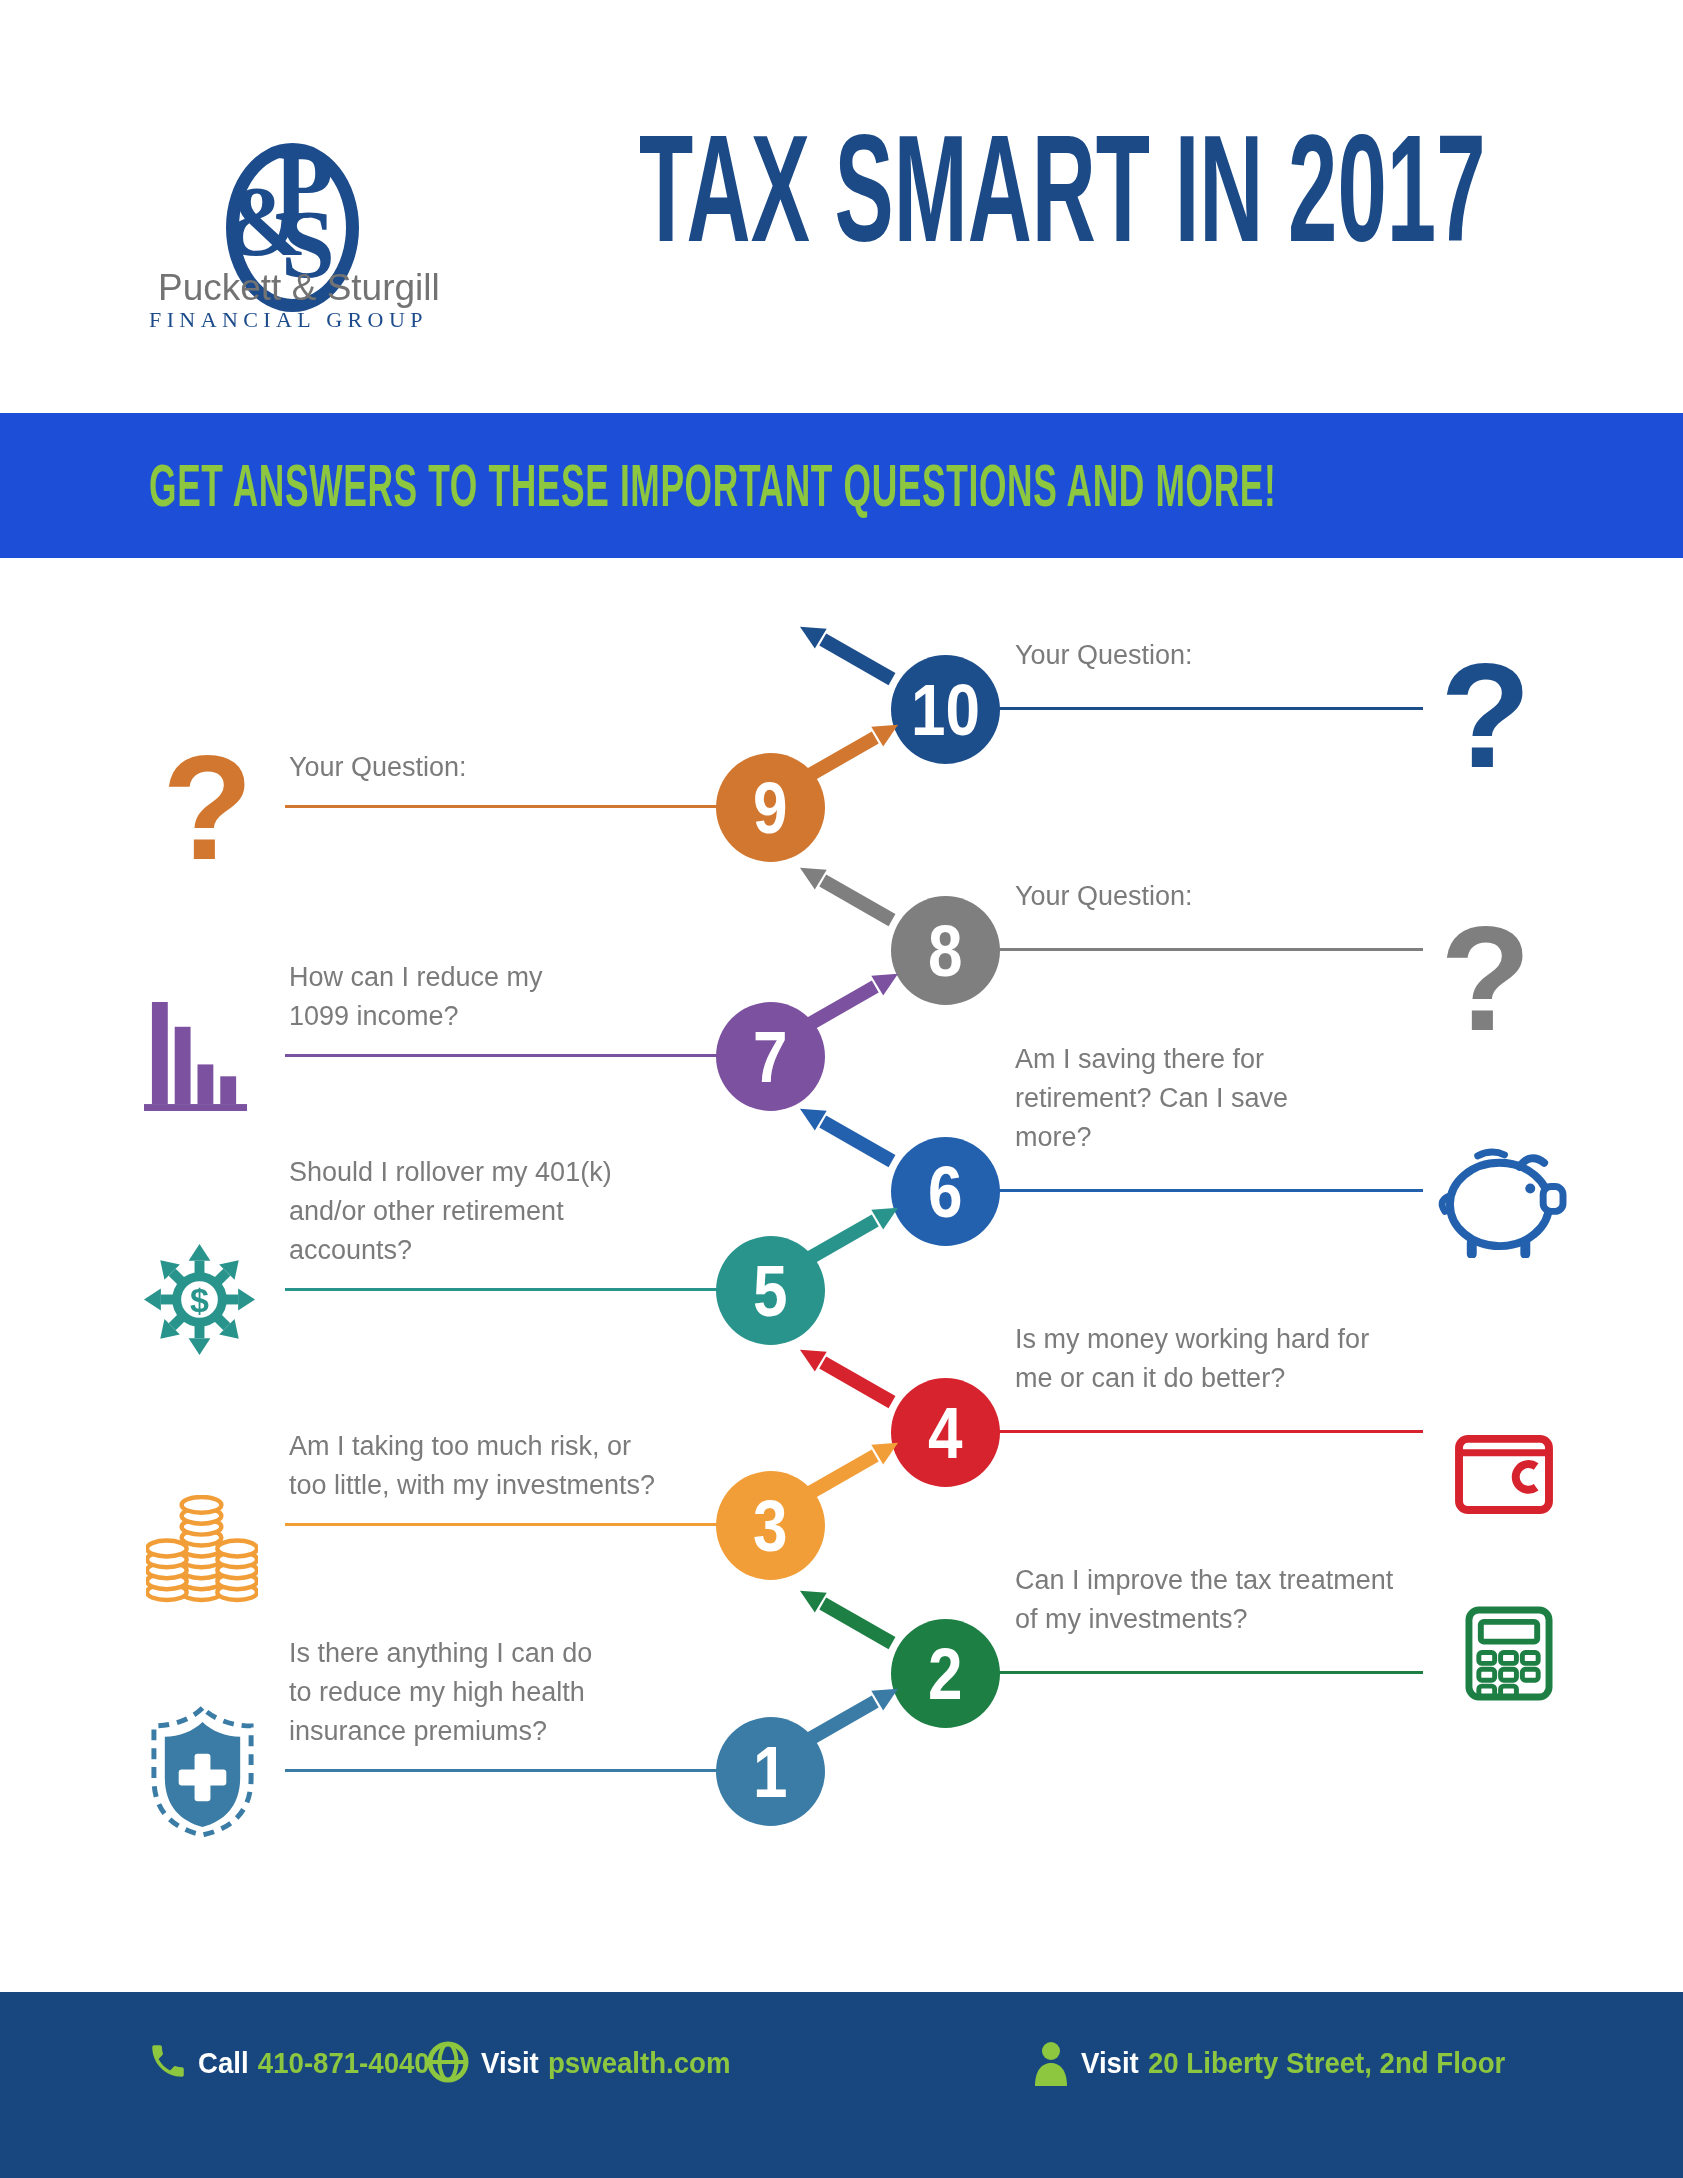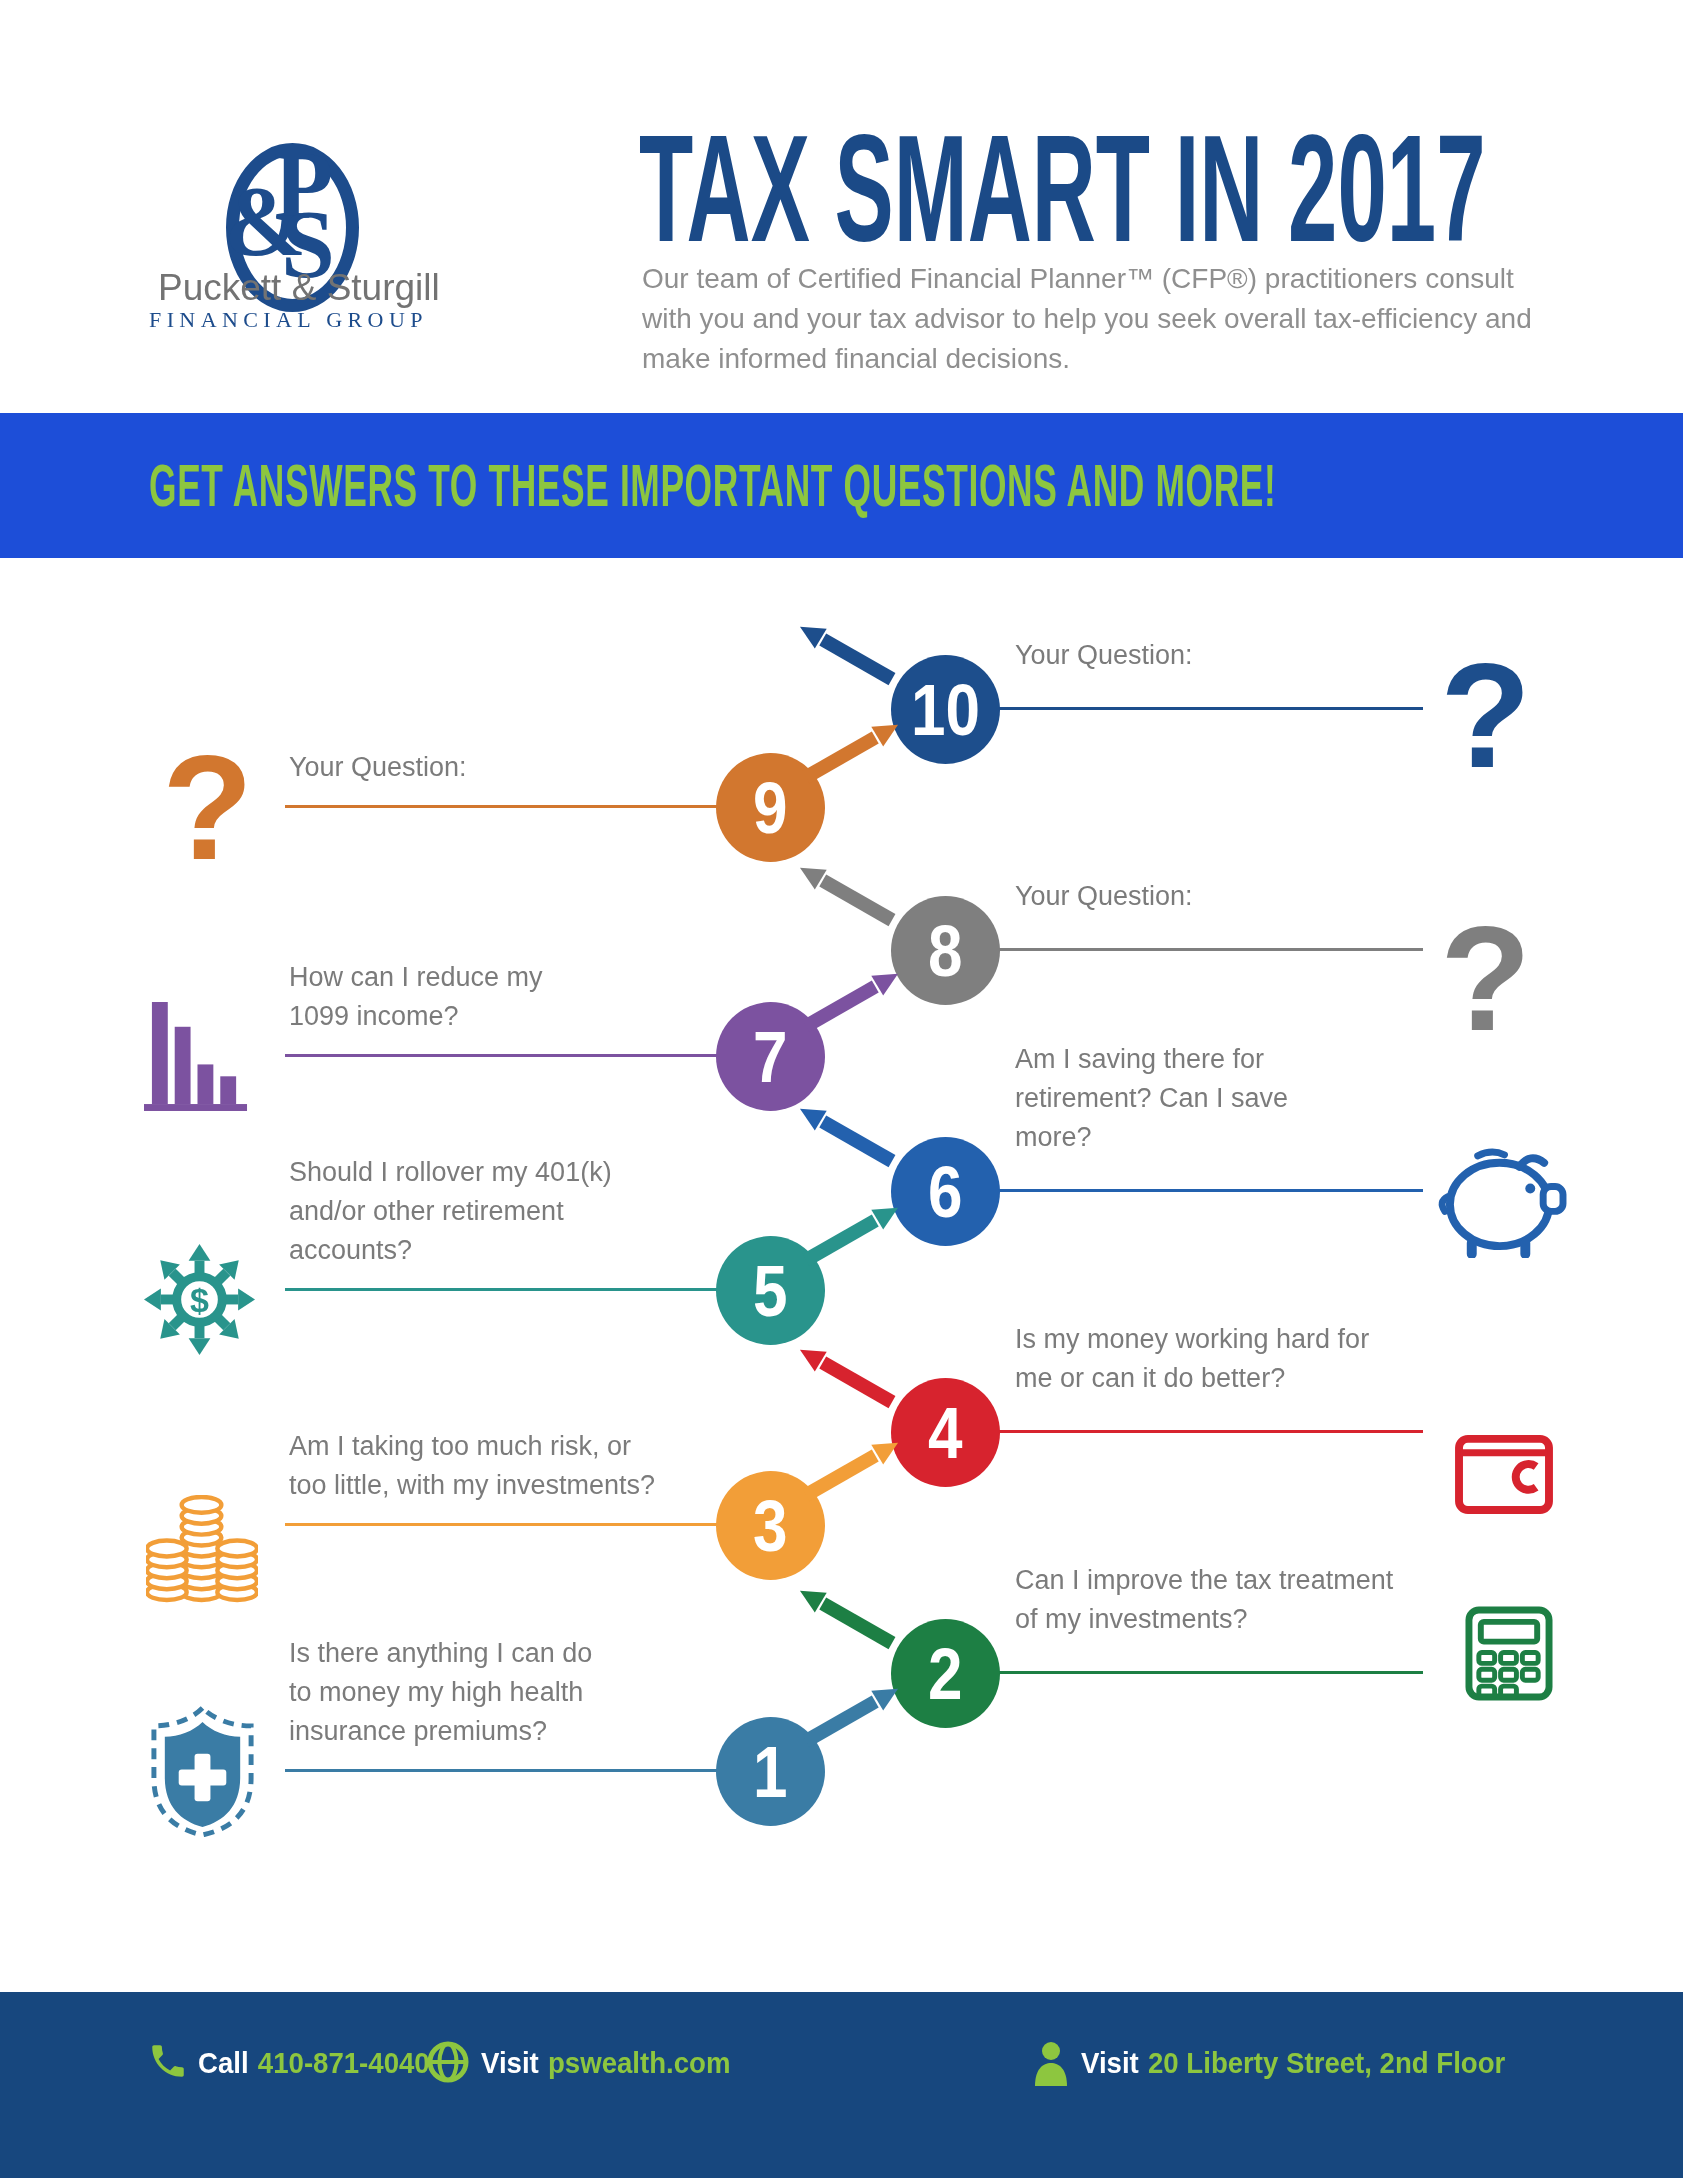--- a/index.html
+++ b/index.html
@@ -70,21 +70,20 @@
   <div class="logo-mark">
     <div class="logo-oval"></div>
     <span class="logo-letter logo-p">P</span>
     <span class="logo-letter logo-amp">&amp;</span>
     <span class="logo-letter logo-s">S</span>
   </div>
   <div class="logo-name">Puckett &amp; Sturgill</div>
   <div class="logo-tagline">FINANCIAL GROUP</div>
 
   <div class="title" style="color: rgb(27, 74, 135);">TAX SMART IN 2017</div>
-  <div class="subtitle">Our team of Certified Financial Planner™ (CFP®) practitioners consult with you and your tax advisor to help you seek overall tax-efficiency and make informed financial decisions.</div>
 
   <div class="banner" style="background: #1d4ed8;">
     <div class="banner-text" style="color: rgb(141, 198, 63);">GET ANSWERS TO THESE IMPORTANT QUESTIONS AND MORE!</div>
   </div>
 
   <div class="step right" style="top: 709px; --c: #1D4E8C;">
     <div class="question" style="white-space:nowrap">Your Question:</div>
     <div class="hline"></div>
     <div class="circle">
         <span class="num">10</span>
@@ -266,21 +265,21 @@
         <rect x="14" y="64" width="16" height="11" rx="3"></rect>
           <rect x="36" y="64" width="16" height="11" rx="3"></rect>
           <rect x="58" y="64" width="16" height="11" rx="3"></rect>
         <rect x="14" y="81" width="16" height="11" rx="3"></rect>
           <rect x="36" y="81" width="16" height="11" rx="3"></rect>
       </g>
     </svg>
   </div>
 
   <div class="step left" style="top: 1771px; --c: #3A7CA5;">
-    <div class="question" style="width:317px">Is there anything I can do to money my high health insurance premiums?</div>
+    <div class="question" style="width:317px">Is there anything I can do to reduce my high health insurance premiums?</div>
     <div class="hline"></div>
     <div class="circle">
         <span class="num">1</span>
       </div>
     <svg class="arrow" width="124" height="94" viewBox="0 0 125 95">
         <line x1="14" y1="82" x2="84" y2="42" stroke="currentColor" stroke-width="14"></line>
         <polygon points="107,29 92,51 80,31" fill="currentColor"></polygon>
       </svg>
     <svg class="icon" style="top:-65px" width="117" height="131" viewBox="0 0 118 132">
       <path d="M59,2 C48,13 30,20 10,20 L10,73 C10,108 31,124 59,130 C87,124 108,108 108,73 L108,20 C88,20 70,13 59,2 Z" fill="none" stroke="currentColor" stroke-width="5" stroke-dasharray="11 8"></path>

